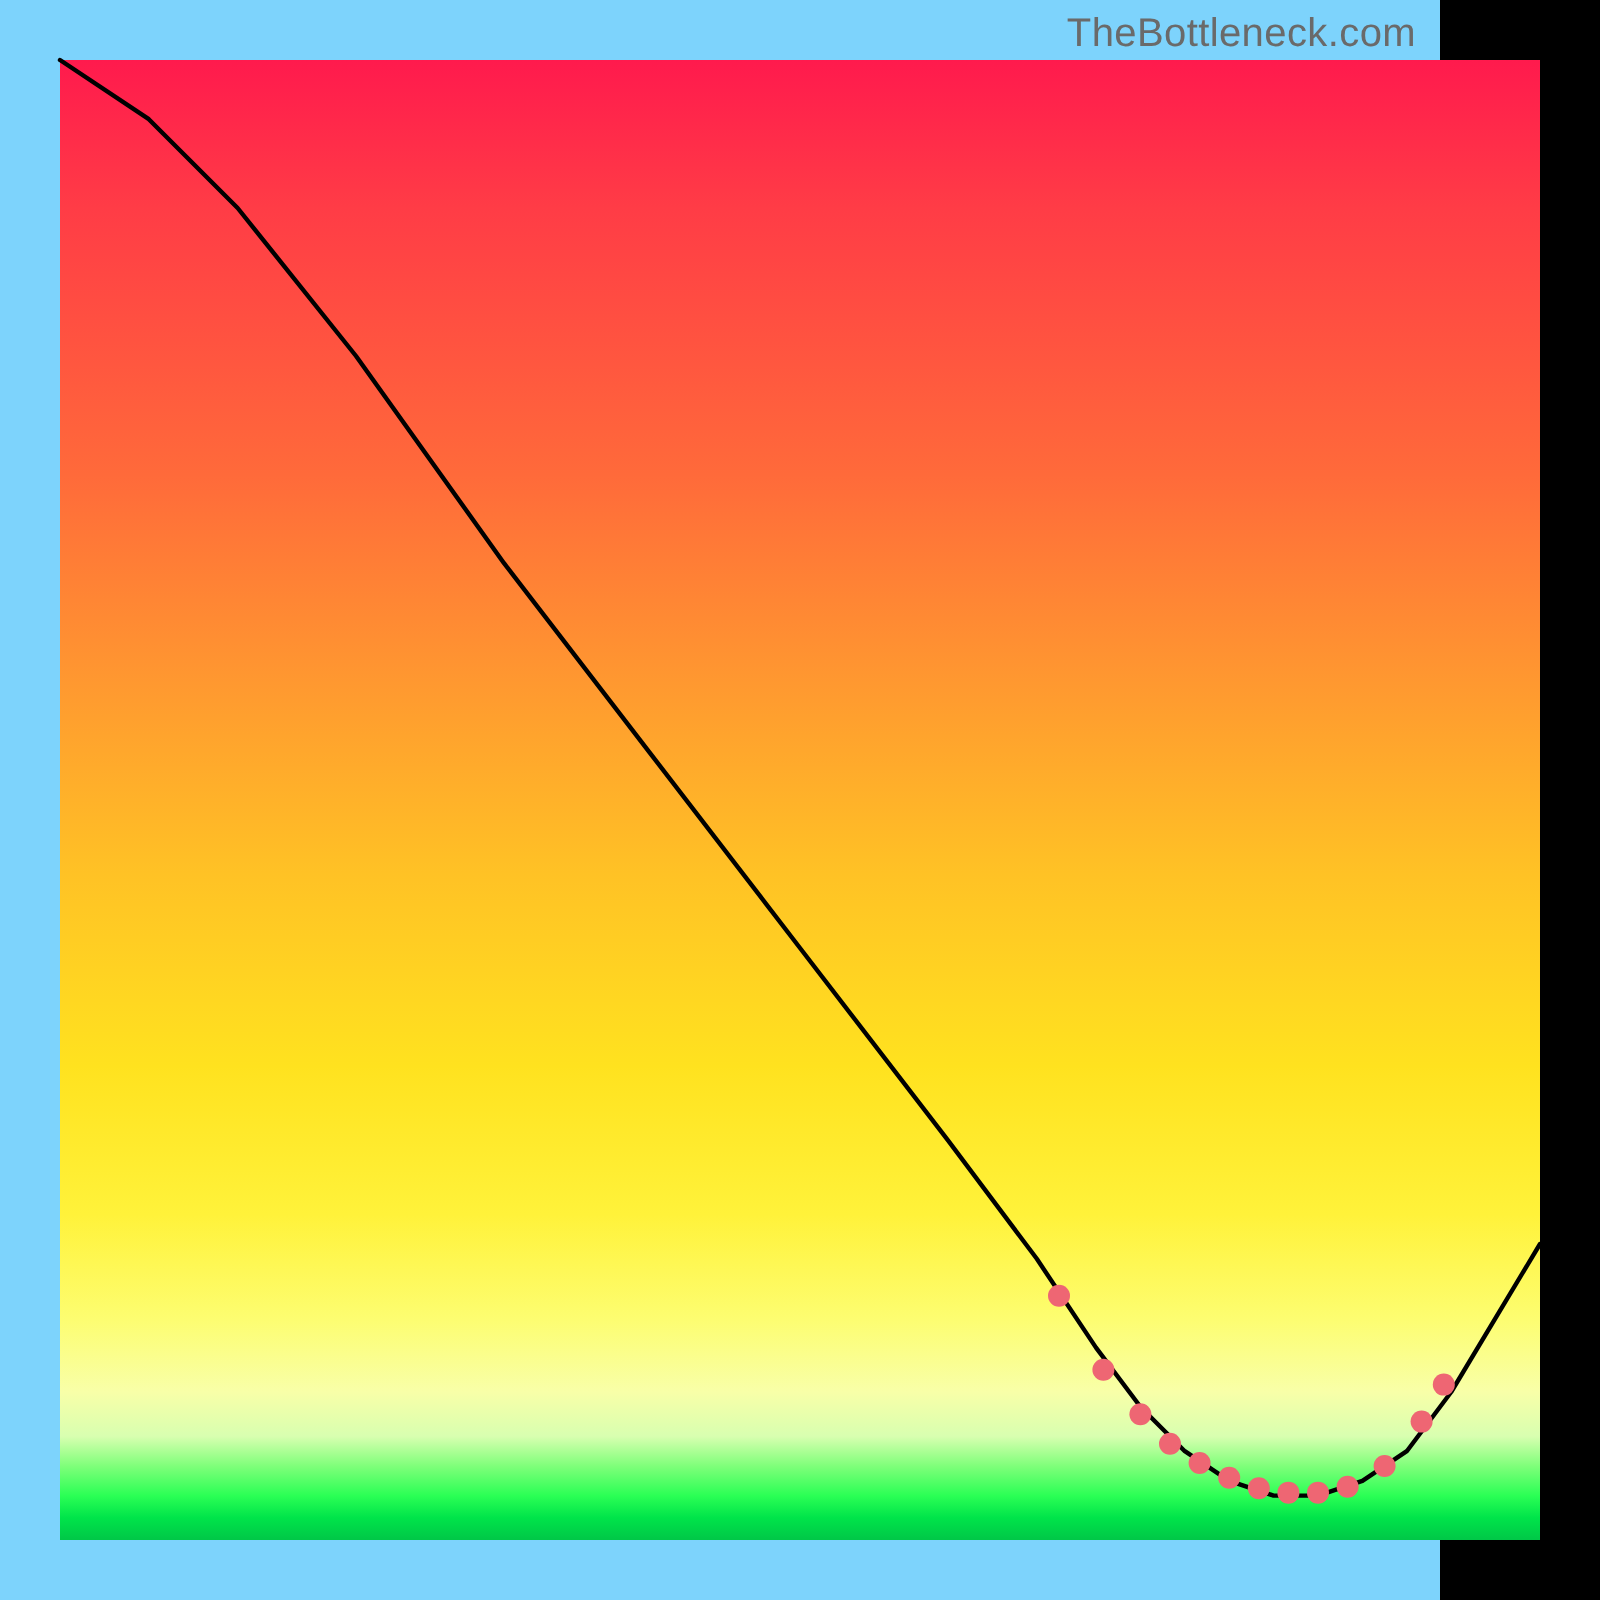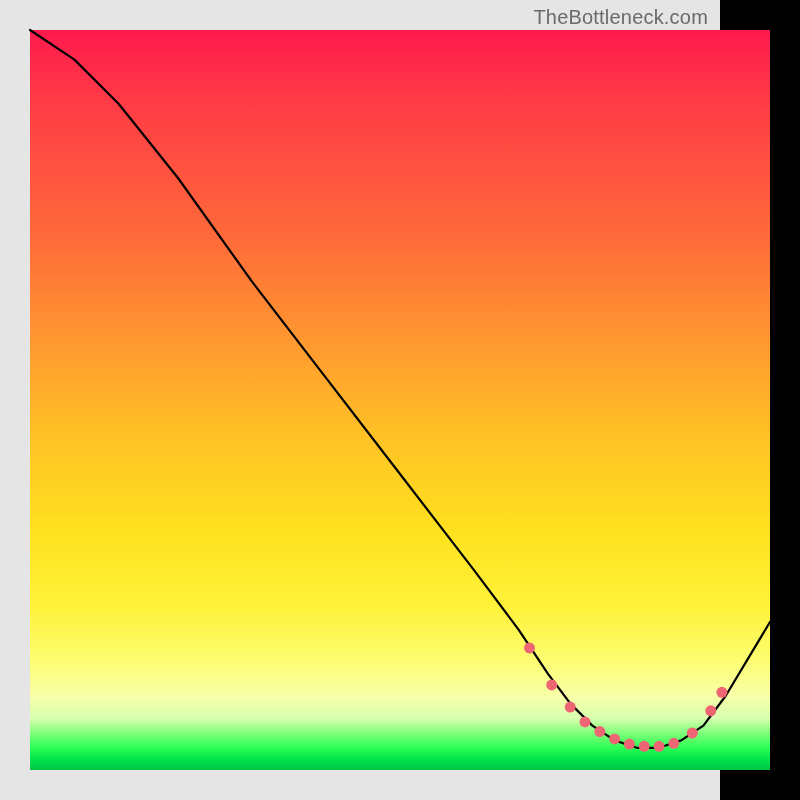--- a/index.html
+++ b/index.html
@@ -1,21 +1,21 @@
 <!DOCTYPE html>
 <html><head>
 <meta charset="utf-8">
 <style>
   * { margin: 0; padding: 0; box-sizing: border-box; }
   html, body { width: 800px; height: 800px; overflow: hidden; background: #000; }
   .stage {
     position: relative;
     width: 720px;
     height: 800px;
-    background: #e5e5e5;
+    background: #7dd3fc;
   }
   .plot-area {
     position: absolute;
     left: 30px;
     top: 30px;
     width: 740px;
     height: 740px;
   }
   .gradient-bg {
     position: absolute;

